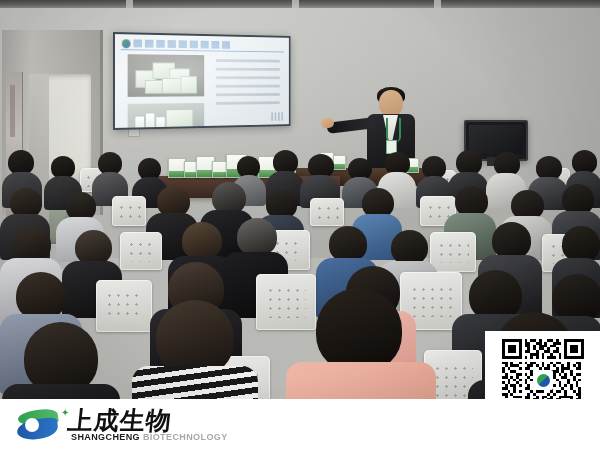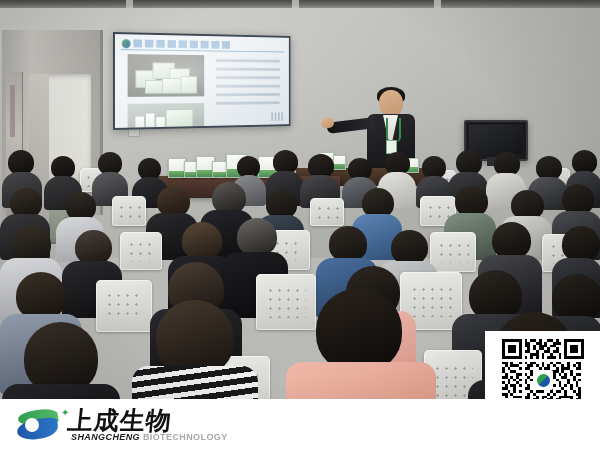--- a/index.html
+++ b/index.html
@@ -136,21 +136,21 @@
   .swoosh-b{position:absolute;left:1px;top:12px;width:41px;height:20px;
     border-radius:58% 20% 55% 46%;
     background:linear-gradient(100deg,#1f56a8,#2b76c7);transform:rotate(-6deg);}
   .swoosh-hole{position:absolute;left:9px;top:11px;width:14px;height:14px;border-radius:50%;
     background:#ffffff;}
   .logo-star{position:absolute;left:45px;top:4px;width:9px;height:9px;color:#2f9e4f;font-size:10px;line-height:9px;}
   .logo-cn{position:absolute;left:52px;top:0px;font-size:25px;font-weight:bold;
     color:#111111;letter-spacing:1px;font-family:"DejaVu Sans","Liberation Sans",sans-serif;
     transform:skewX(-6deg);white-space:nowrap;}
   .logo-en{position:absolute;left:55px;top:28px;font-size:9px;font-weight:bold;letter-spacing:.4px;white-space:nowrap;}
-  .logo-en .a{color:#1a1a1a;font-style:italic;}
+  .logo-en .a{color:#1a1a1a;}
   .logo-en .b{color:#a8a8a8;}
 
   
   .qrpanel{position:absolute;left:485px;top:331px;width:115px;height:119px;background:#ffffff;}
   .qrbox{position:absolute;left:14px;top:5px;width:88px;height:88px;background:#fff;padding:3px;box-sizing:border-box;}
   .qrimg{position:absolute;left:3px;top:3px;width:82px;height:82px;}
   .qr-center{position:absolute;left:50%;top:50%;width:20px;height:20px;margin:-10px 0 0 -10px;
     background:#fff;border-radius:2px;display:flex;align-items:center;justify-content:center;}
   .qr-center i{display:block;width:13px;height:13px;border-radius:50%;
     background:linear-gradient(135deg,#2f9e4f 0 50%,#1f56a8 50% 100%);}

